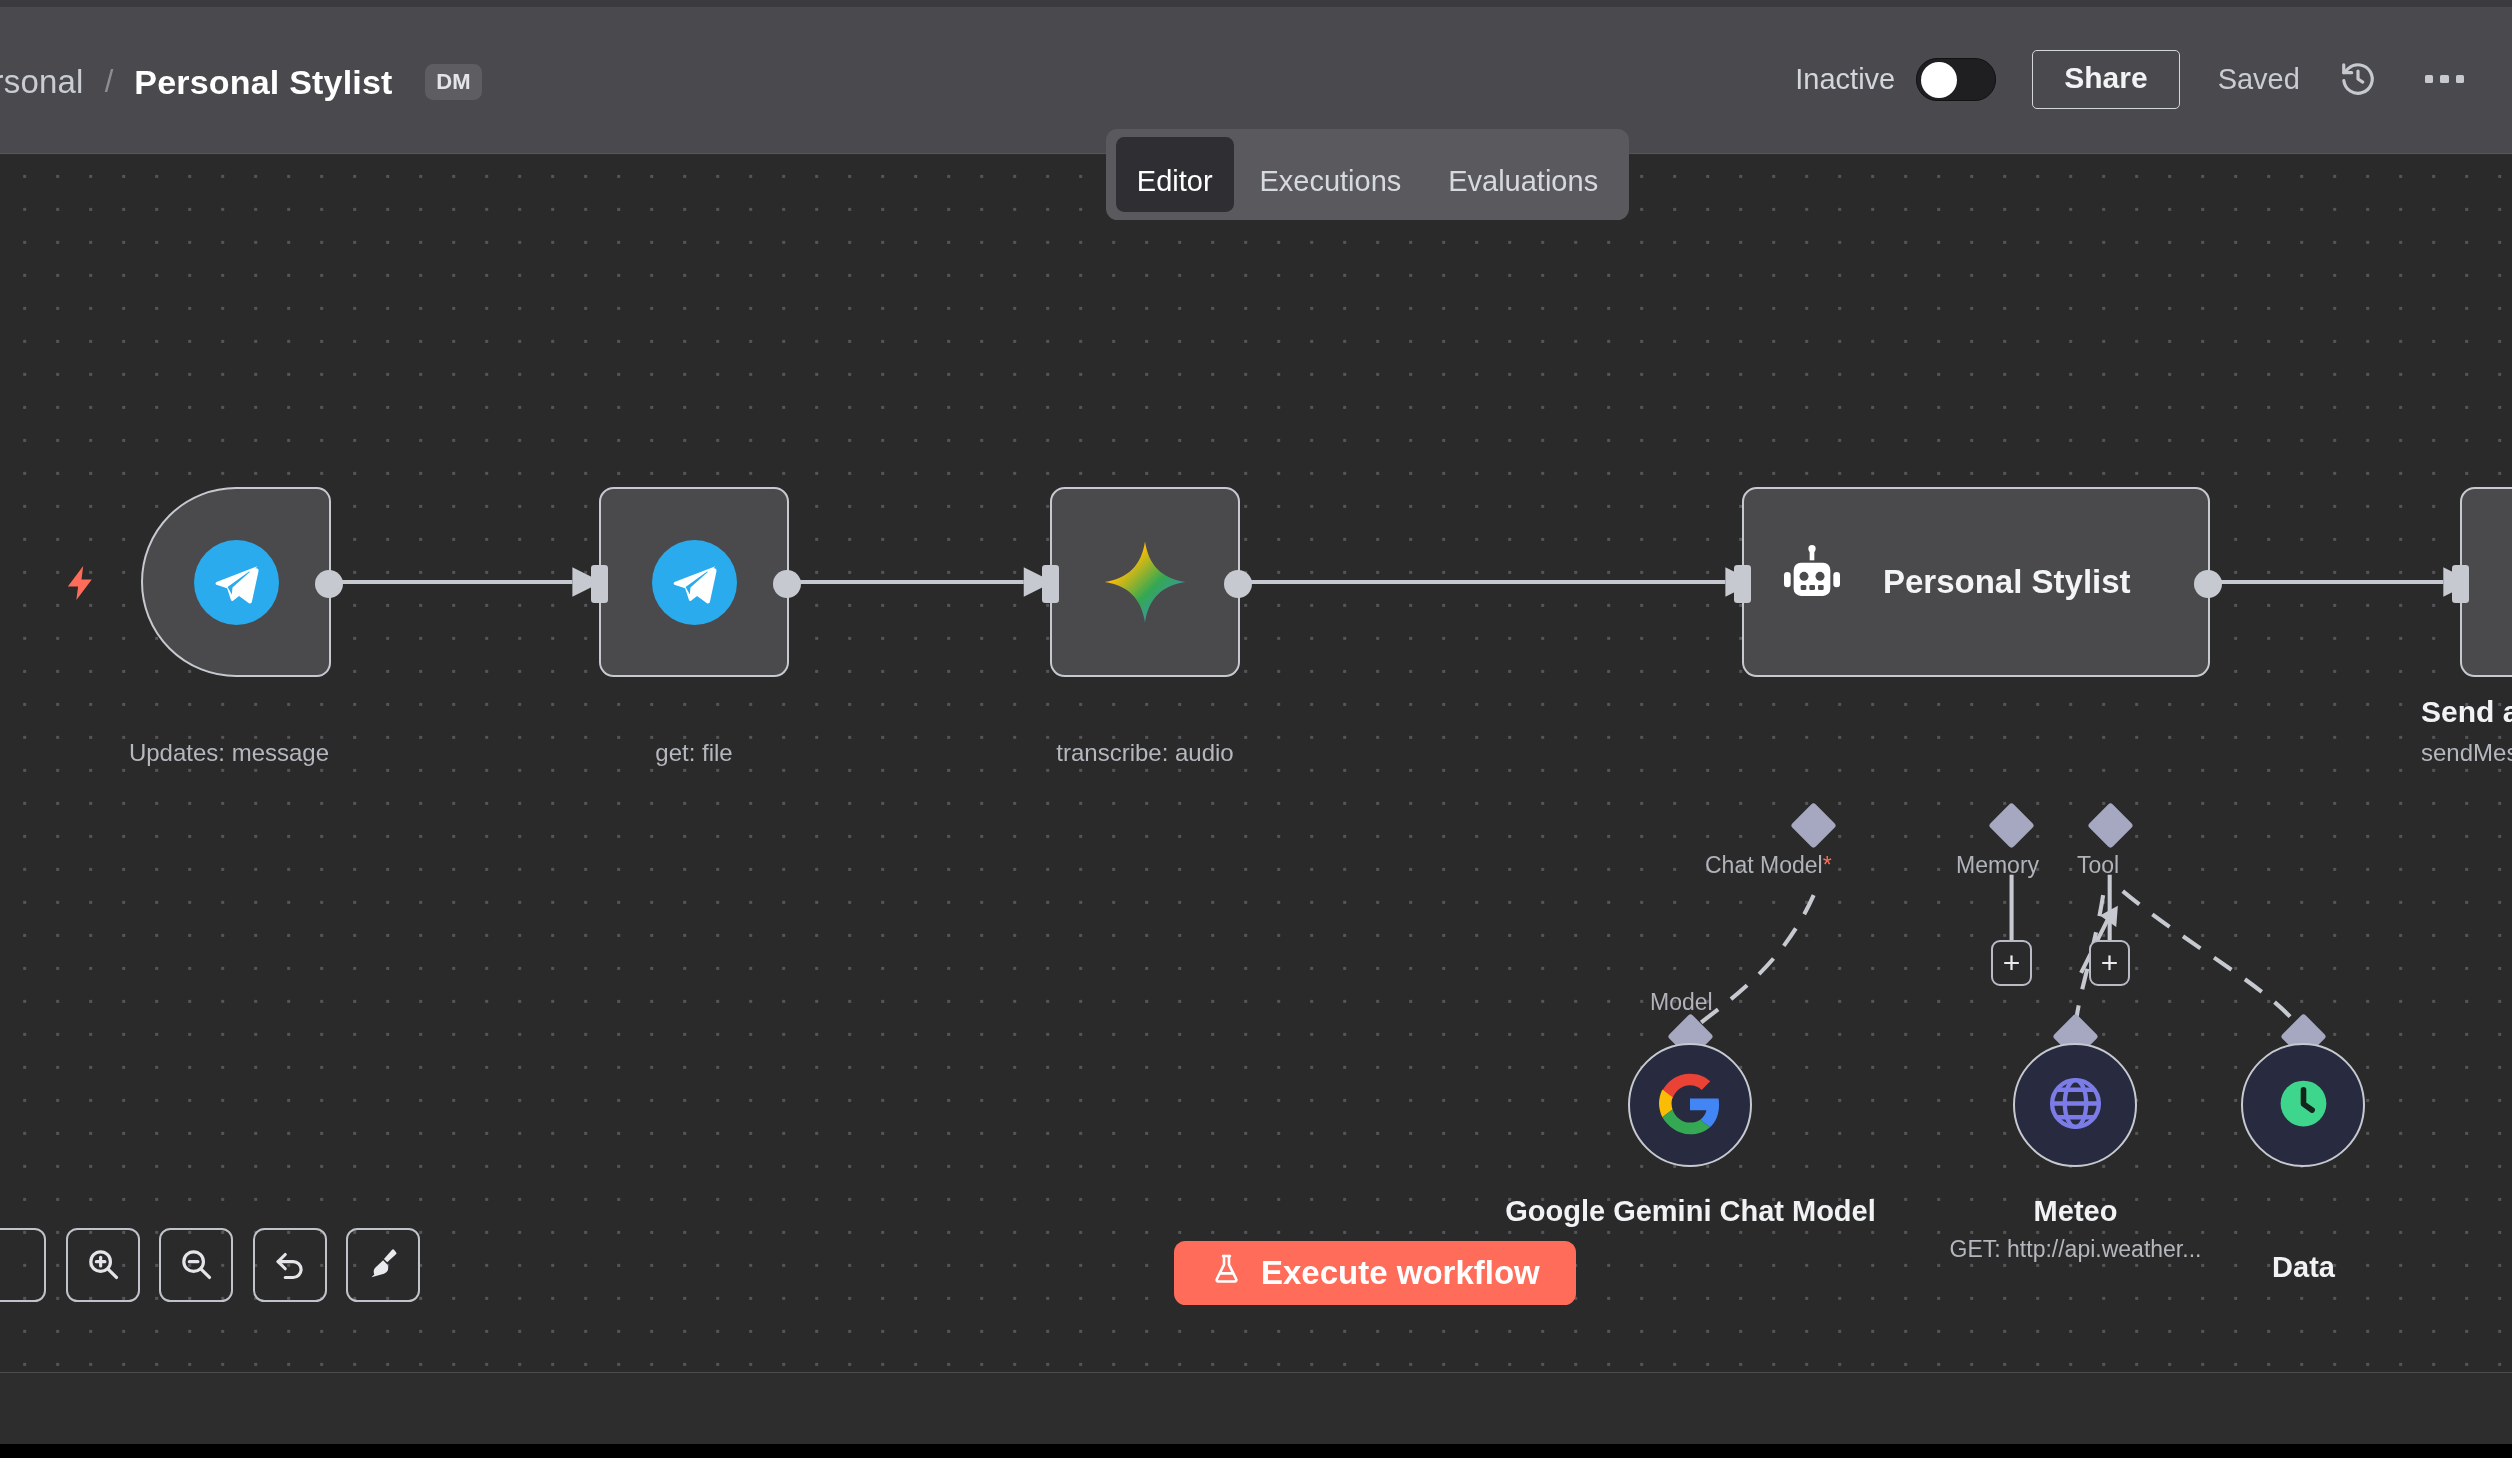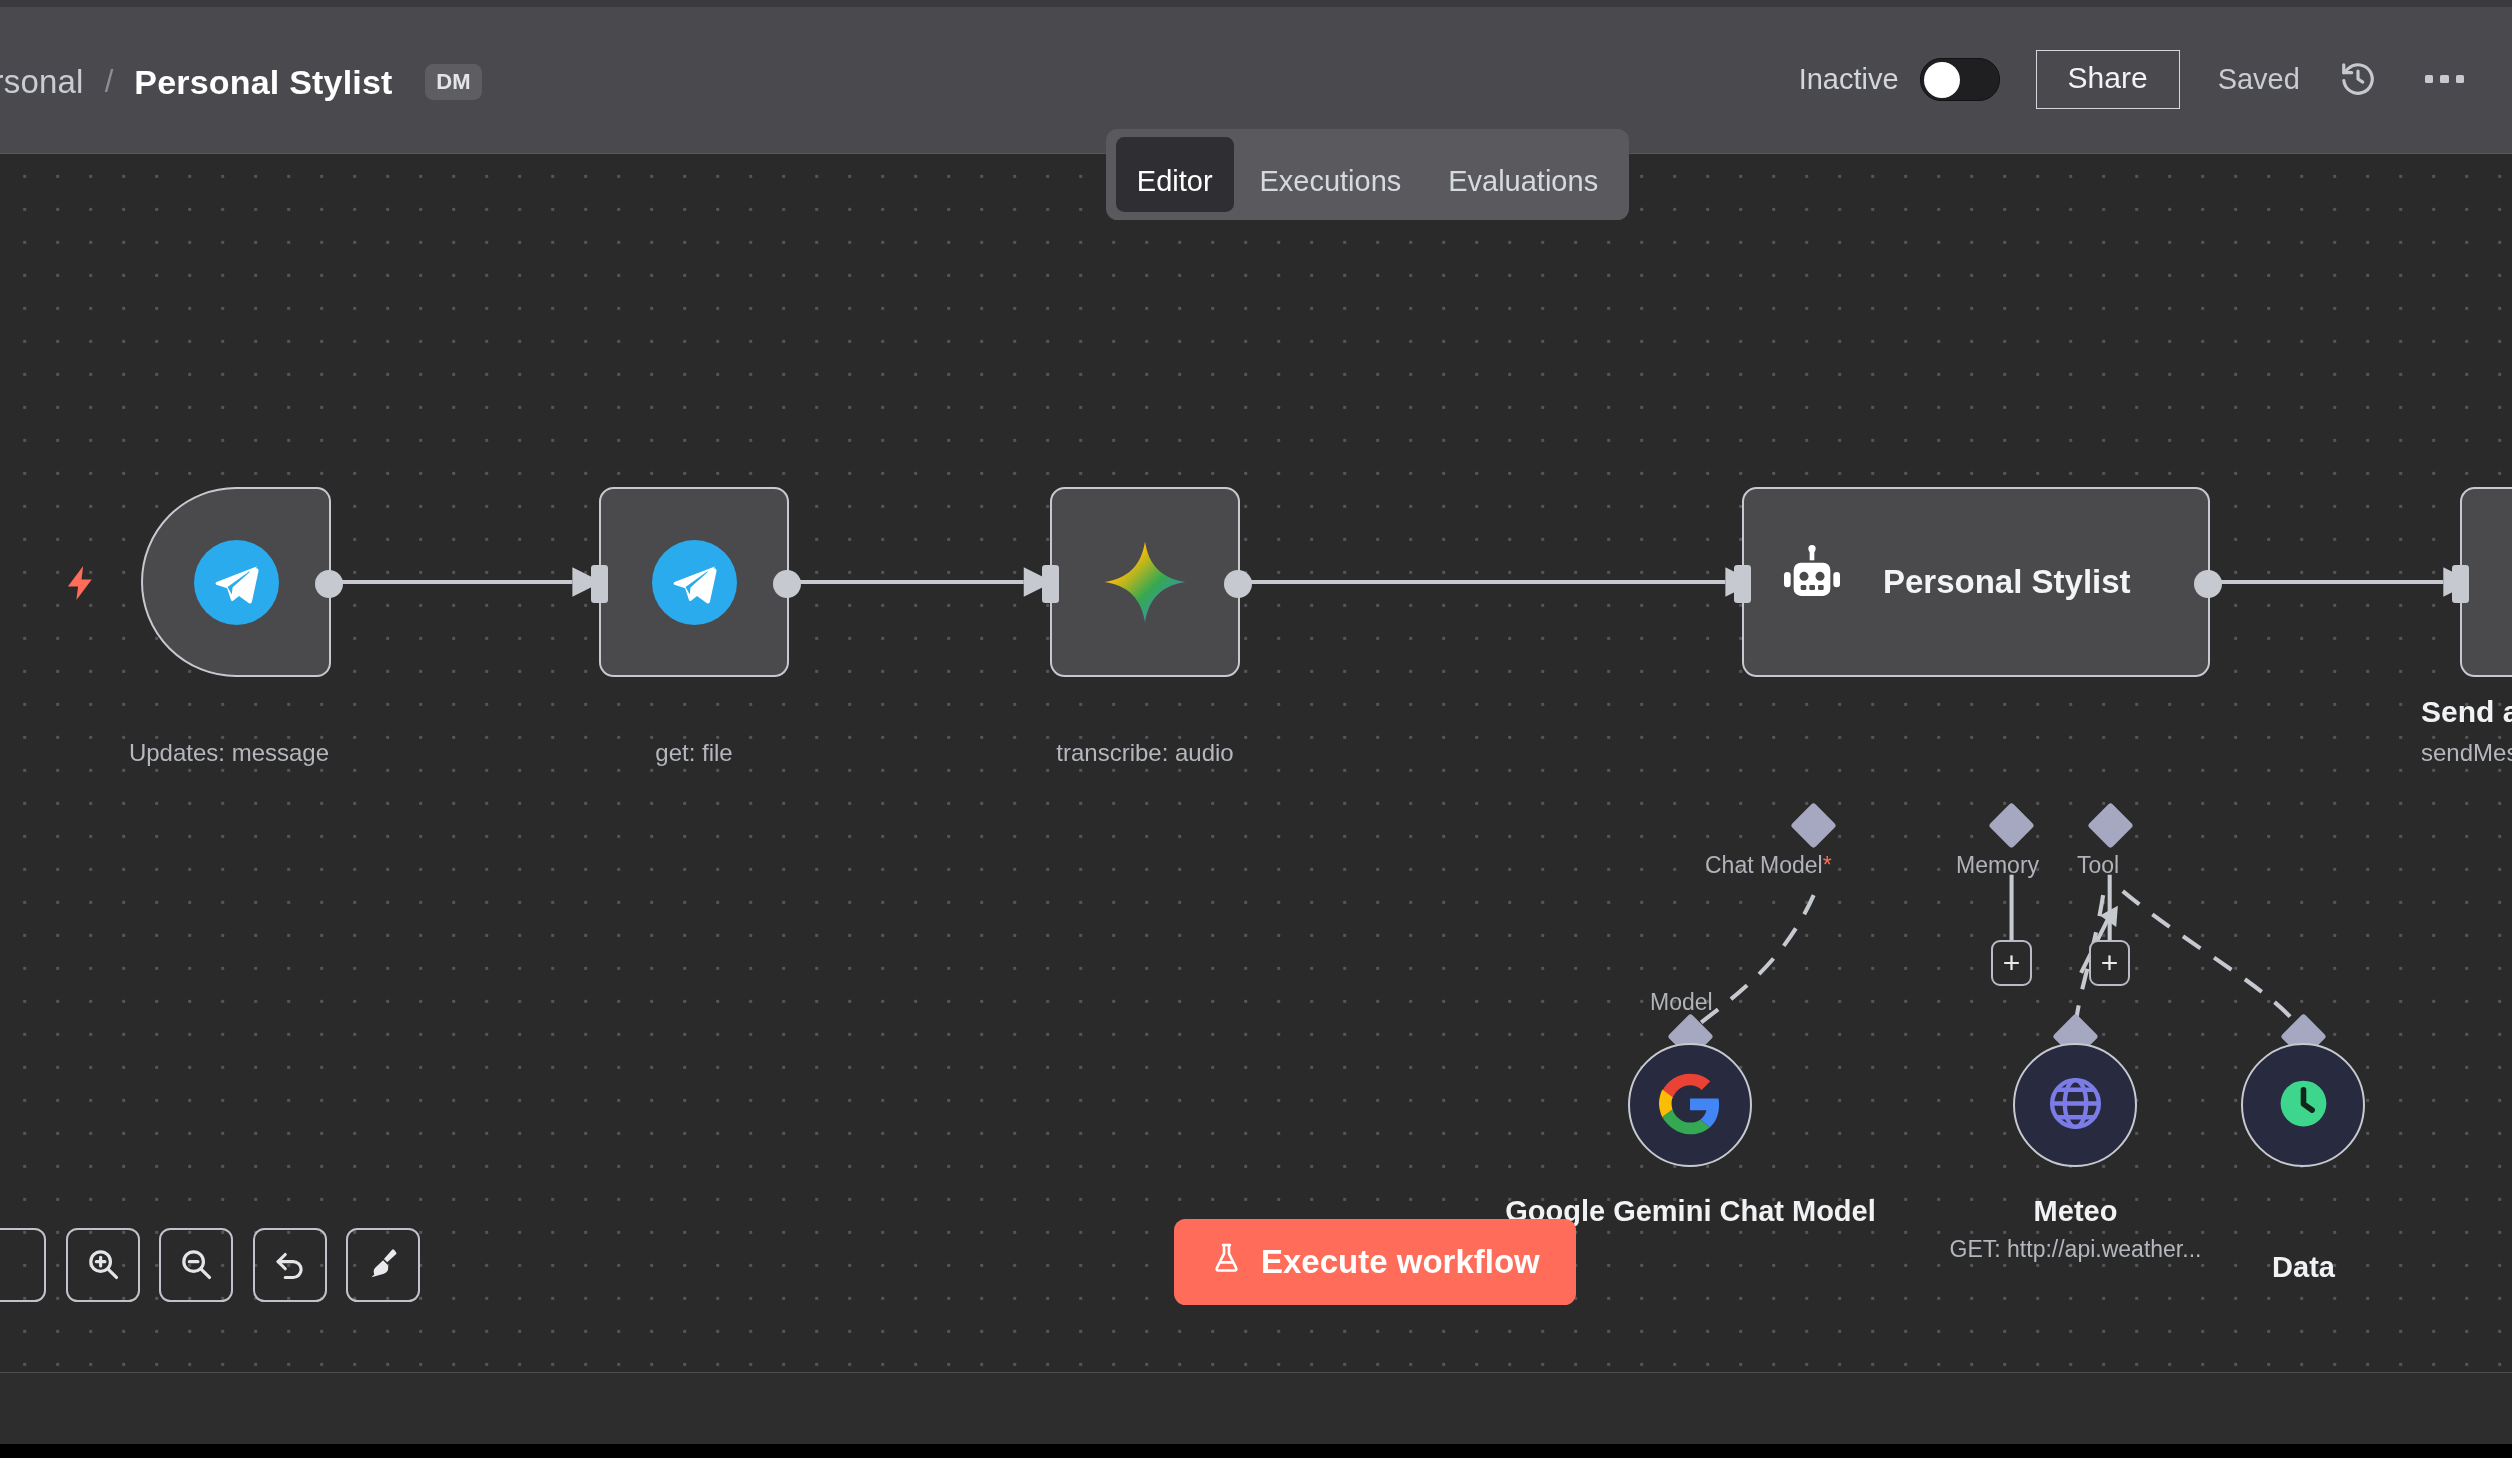--- a/index.html
+++ b/index.html
@@ -45,22 +45,22 @@
   .toggle {
     width: 80px; height: 43px; border-radius: 21px;
     background: #1f1f22; position: relative; margin-right: 36px;
     border: 0.8px solid #121214;
   }
   .toggle .knob {
     position: absolute; left: 3.3px; top: 3.3px; width: 36px; height: 36px;
     border-radius: 50%; background: #fff;
   }
   .share-btn {
-    border: 1.6px solid #d3d6db; border-radius: 0;
-    color: #f2f3f5; font-size: 30px; font-weight: 400;
+    border: 1.6px solid #d3d6db; border-radius: 5px;
+    color: #f2f3f5; font-size: 30px; font-weight: 700;
     padding: 10.6px 31px 13px; background: transparent;
     margin-right: 38px;
   }
   .saved-label { font-size: 29px; color: #c9ccd2; margin-right: 39px; }
   .hist-icon { margin-right: 43px; display: flex; }
   .dots-btn { display: flex; gap: 7.4px; align-items: center; padding: 8.2px 4.9px; }
   .dots-btn i { width: 8.2px; height: 8.2px; background: #c6c9cf; border-radius: 1.6px; display: block; }
 
   
   .tabs {
@@ -165,21 +165,21 @@
   .ctrl-btn {
     width: 74px; height: 74px; border-radius: 11.4px;
     border: 2.5px solid #c0c3ca; background: transparent;
     display: flex; align-items: center; justify-content: center;
   }
 
   .exec-btn {
     position: absolute; left: 1174px; bottom: 67px;
     background: #ff6d5a; color: #ffffff;
     border: none; border-radius: 11.4px;
-    height: 86px; padding: 0 36px;
+    height: 64px; padding: 0 36px;
     display: flex; align-items: center; gap: 18px;
     font-size: 33px; font-weight: 600;
   }
 
   
   .bottom-bar {
     position: absolute; left: 0; bottom: 14.7px; width: 2512px; height: 72px;
     background: #2d2d2d; border-top: 1.6px solid #4c4c4f;
   }
   .bottom-black { position: absolute; left: 0; bottom: 0; width: 2512px; height: 14.7px; background: #000; }

